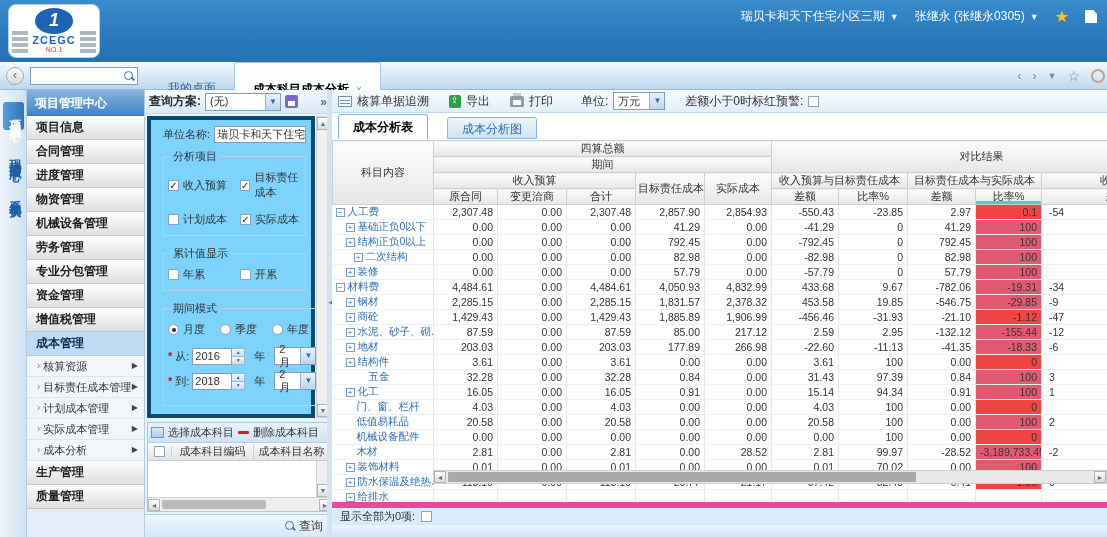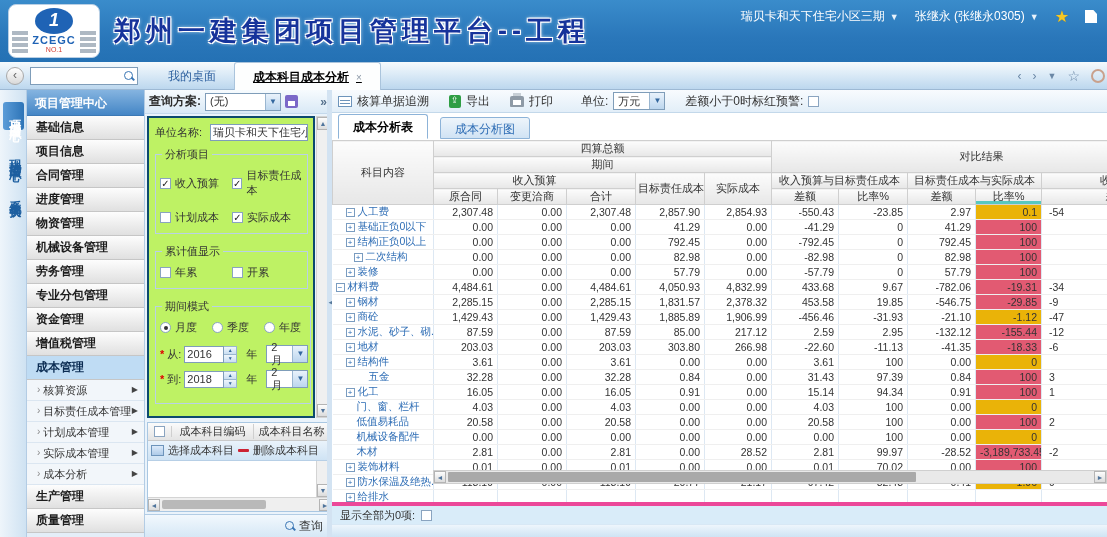--- a/index.html
+++ b/index.html
@@ -37,21 +37,21 @@
   #quick-search { position:absolute; left:30px; top:5px; width:108px; height:18px; background:#fff;
     border:1px solid #7f9db9; }
   #quick-search input { border:none; outline:none; width:88px; height:16px; font-size:11px; padding-left:3px; background:transparent; }
   .mag { position:relative; display:inline-block; width:12px; height:12px; }
   .mag::before { content:""; position:absolute; left:1px; top:1px; width:7px; height:7px;
     border:1.5px solid #3a76b5; border-radius:50%; }
   .mag::after { content:""; position:absolute; left:8px; top:8px; width:4px; height:1.5px;
     background:#3a76b5; transform:rotate(45deg); }
   #quick-search .mag { position:absolute; right:2px; top:2px; }
   #doc-tabs { position:absolute; left:150px; top:0; height:28px; display:flex; }
-  .doc-tab { height:28px; padding:0 18px; font-size:12px; line-height:28px; color:#2c5f9e; }
+  .doc-tab { height:28px; padding:12px 18px; font-size:12px; line-height:28px; color:#2c5f9e; }
   .doc-tab.active { background:#fdfefe; border:1px solid #aac4dc; border-bottom:none;
     border-radius:3px 3px 0 0; color:#000; font-weight:bold;text-decoration:underline; }
   .doc-tab .close-x { color:#8d9aa8; font-size:10px; margin-left:7px; font-weight:normal; }
   #strip-icons { position:absolute; right:14px; top:6px; display:flex; gap:11px; align-items:center;
     color:#6a87a5; font-size:12px; }
   #strip-icons .half-circle { width:14px; height:14px; border:2px solid #c9a18d; border-radius:50%;
     margin-right:-12px; }
 
   
   #rail { position:absolute; left:0; top:90px; width:27px; height:447px;
@@ -83,22 +83,22 @@
   #scheme-row .lbl { font-size:12px; font-weight:bold; color:#2b2b2b; }
   .sel { background:#fff; border:1px solid #7f9db9; height:18px; display:inline-flex; align-items:center; }
   .sel .txt { padding:0 4px; font-size:11px; }
   .sel .dd { width:15px; height:16px; margin-left:auto; background:linear-gradient(180deg,#e9f2fb,#bcd6ee);
     border-left:1px solid #9ab6d0; color:#33679e; font-size:8px; text-align:center; line-height:16px; }
   #scheme-sel { width:76px; }
   .floppy { width:13px; height:13px; background:#7b68c8; border-radius:2px; position:relative; }
   .floppy::after { content:""; position:absolute; left:3px; top:6px; width:7px; height:5px; background:#fff; }
   .dbl-chev { color:#55708c; font-weight:bold; font-size:12px; margin-left:auto; }
 
-  #form-box { position:absolute; left:2px; top:26px; width:168px; height:302px; background:#bef264;
-    border:2px solid #0c4a6e; padding:6px 5px 0 6px; }
+  #form-box { position:absolute; left:2px; top:26px; width:168px; height:302px; background:#7dd3fc;
+    border:4px solid #0c4a6e; padding:6px 5px 0 12px; }
   #form-vscroll { position:absolute; left:171px; top:26px; width:14px; height:302px; background:#f0f0f0;
     border:1px solid #d4d4d4; }
   .sb-btn { width:12px; height:13px; background:linear-gradient(180deg,#fdfdfd,#dcdcdc); border:1px solid #b4b4b4;
     color:#50759c; font-size:7px; text-align:center; line-height:12px; }
   #form-vscroll .sb-btn.bottom { position:absolute; bottom:0; }
   .form-row { display:flex; align-items:center; margin-bottom:6px; }
   .form-row .flbl { width:56px; }
   .tx-input { background:#fff; border:1px solid #7f9db9; height:17px; font-size:11px; padding:0 2px;
     white-space:nowrap; overflow:hidden; line-height:15px; }
   #unit-name { width:100px; }
@@ -156,67 +156,66 @@
   .grid-ic { width:14px; height:11px; border:1px solid #6d94bb; background:
     linear-gradient(#fff,#fff) padding-box; position:relative; background-color:#e8f1fa; }
   .grid-ic::after { content:""; position:absolute; left:1px; top:3px; width:10px; height:1px; background:#6d94bb;
     box-shadow:0 3px 0 #6d94bb; }
   .export-ic { width:12px; height:13px; background:#2f9e44; border-radius:2px; position:relative; }
   .export-ic::after { content:"⇪"; position:absolute; left:2px; top:0px; color:#fff; font-size:9px; }
   .print-ic { width:14px; height:11px; background:#8e9aa6; border-radius:2px 2px 1px 1px; position:relative; }
   .print-ic::before { content:""; position:absolute; left:3px; top:-3px; width:8px; height:3px; background:#c7cfd6; }
   .print-ic::after { content:""; position:absolute; left:3px; top:4px; width:8px; height:5px; background:#fff; }
   #unit-sel { width:52px; }
-  #main-tabs { position:absolute; left:6px; top:24px; height:25px; display:flex; align-items:flex-end; gap:12px; }
+  #main-tabs { position:absolute; left:6px; top:24px; height:25px; display:flex; align-items:flex-end; gap:19px; }
   .main-tab { height:22px; padding:0 14px; font-size:12px; line-height:22px; color:#2e6db5;
     background:linear-gradient(180deg,#eef5fb,#d0e3f4); border:1px solid #8db3d8; border-radius:3px 3px 0 0; }
   .main-tab.active { height:25px; background:#fff; color:#000; font-weight:bold; line-height:25px;
     border-bottom:1px solid #fff; }
 
   #table-wrap { position:absolute; left:0; top:50px; width:775px; height:362px; overflow:hidden; }
   #cost-table { border-collapse:collapse; table-layout:fixed; width:859px; }
   #cost-table th { background:linear-gradient(180deg,#fcfcfc,#e7e7e7); border:1px solid #cfcfcf;
     font-size:11px; font-weight:normal; color:#333; height:16px; padding:0 2px; overflow:hidden; white-space:nowrap; }
   #cost-table th.sel-col { box-shadow:inset 0 -3px 0 #57c8c0; }
   #cost-table td { height:14px; font-size:10.5px; color:#333; border-right:1px solid #dde8f3;
     border-bottom:1px solid #efefef; padding:0 4px; overflow:hidden; white-space:nowrap; }
   #cost-table td.num { text-align:right; }
   #cost-table td.partial { text-align:left; padding-left:7px; }
   #cost-table td.name-cell { padding:0 2px; }
   .rowname { color:#2e6db5; }
   .exp-ic { display:inline-block; width:9px; height:9px; border:1px solid #7a9cc0; background:#fff;
     color:#2e6db5; font-size:8px; line-height:7px; text-align:center; vertical-align:0px; margin-right:3px; }
   td.cell-red { background:#e25a72; color:#fff; }
-  td.cell-teal { background:#eab308; color:#17456b; }
+  td.cell-teal { background:#ef4444; color:#17456b; }
   #body-hscroll { position:absolute; left:101px; top:330px; width:674px; height:14px; background:#e9e9e9;
     border:1px solid #cfcfcf; display:flex; align-items:center; }
   #body-hscroll .sb-btn { height:12px; }
   #body-hscroll .thumb { width:468px; height:10px; background:#a9a9a9; margin-left:2px; border-radius:1px; }
   #body-hscroll .sb-btn.right { margin-left:auto; }
   #main-bottom { position:absolute; left:0; top:412px; width:775px; height:22px; background:#d9ecf9;
-    border-top:4px solid #ec4899; display:flex; align-items:center; gap:6px; padding-left:8px;
+    border-top:6px solid #ec4899; display:flex; align-items:center; gap:6px; padding-left:8px;
     font-size:11px; color:#333; }
   #main-footer { position:absolute; left:0; top:434px; width:775px; height:13px;
     background:linear-gradient(180deg,#eef6fc,#cfe4f4); border-top:1px solid #d8e8f5; }
   .white-doc { width:12px; height:13px; background:#fff; clip-path:polygon(0 0,70% 0,100% 30%,100% 100%,0 100%); }
 </style>
 </head>
 <body>
 
 <div id="stage">
 
   <div id="banner">
     <div id="logo">
       <div class="brick l"></div>
       <div class="brick r"></div>
       <div class="oval">1</div>
       <div class="zc">ZCEGC</div>
       <div class="no">NO.1</div>
     </div>
-    <div id="app-title">郑州一建集团项目管理平台--工程</div>
     <div id="banner-right">
       <span>
         <span>瑞贝卡和天下住宅小区三期</span><span class="dd-caret">▼</span>
       </span>
       <span>
         <span>张继永 (张继永0305)</span><span class="dd-caret">▼</span>
       </span>
       <span class="star-glyph">★</span>
       <span class="white-doc"></span>
     </div>
@@ -247,21 +246,20 @@
 
   <div id="rail">
       <div class="rail-item active">项目管理中心</div>
       <div class="rail-item">现场管理中心</div>
       <div class="rail-item">系统切换</div>
     </div>
 
   <div id="sidebar">
     <div id="sidebar-header">项目管理中心</div>
     <div id="sidebar-items">
-        <div class="side-top">基础信息</div>
         <div class="side-top">项目信息</div>
         <div class="side-top">合同管理</div>
         <div class="side-top">进度管理</div>
         <div class="side-top">物资管理</div>
         <div class="side-top">机械设备管理</div>
         <div class="side-top">劳务管理</div>
         <div class="side-top">专业分包管理</div>
         <div class="side-top">资金管理</div>
         <div class="side-top">增值税管理</div>
         <div class="side-top active">成本管理</div>
@@ -394,34 +392,34 @@
           </span>
         </div>
       </fieldset>
     </div>
     <div id="form-vscroll">
       <div class="sb-btn">▲</div>
       <div class="sb-btn bottom">▼</div>
     </div>
 
     <div id="subject-box">
-      <div id="subject-head">
-        <span class="chcol">
-            <span class="cb">
-              <span class="box"></span>
-            </span>
-          </span>
-        <span class="c1">成本科目编码</span>
-        <span class="c2">成本科目名称</span>
-      </div>
       <div id="subject-toolbar">
         <span class="pick-ic"></span>
         <span>选择成本科目</span>
         <span class="minus-ic"></span>
         <span>删除成本科目</span>
+      </div>
+      <div id="subject-head">
+        <span class="chcol">
+            <span class="cb">
+              <span class="box"></span>
+            </span>
+          </span>
+        <span class="c1">成本科目编码</span>
+        <span class="c2">成本科目名称</span>
       </div>
       <div id="subject-vscroll">
         <div class="sb-btn" style="position:absolute;bottom:0;">▼</div>
       </div>
       <div id="subject-hscroll">
         <div class="sb-btn">◄</div>
         <div class="thumb"></div>
         <div class="sb-btn right">►</div>
       </div>
     </div>
@@ -506,21 +504,21 @@
             <th>合计</th>
             <th>差额</th>
             <th>比率%</th>
             <th>差额</th>
             <th class="sel-col">比率%</th>
             <th>差额</th>
           </tr>
         </thead>
         <tbody id="cost-tbody">
             <tr>
-              <td class="name-cell" style="padding-left: 13px; font-family: Liberation Mono, monospace;"><span class="exp-ic">−</span><span class="rowname">人工费</span></td>
+              <td class="name-cell" style="padding-left: 3px; font-family: Liberation Mono, monospace;"><span class="exp-ic">−</span><span class="rowname">人工费</span></td>
               <td class="num">2,307.48</td>
               <td class="num">0.00</td>
               <td class="num">2,307.48</td>
               <td class="num">2,857.90</td>
               <td class="num">2,854.93</td>
               <td class="num">-550.43</td>
               <td class="num">-23.85</td>
               <td class="num">2.97</td>
               <td class="num cell-teal">0.1</td>
               <td class="partial">-54</td>
@@ -627,21 +625,21 @@
               <td class="num">2.95</td>
               <td class="num">-132.12</td>
               <td class="num cell-red">-155.44</td>
               <td class="partial">-12</td>
             </tr>
             <tr>
               <td class="name-cell" style="padding-left: 13px;"><span class="exp-ic">+</span><span class="rowname">地材</span></td>
               <td class="num">203.03</td>
               <td class="num">0.00</td>
               <td class="num">203.03</td>
-              <td class="num">303.80</td>
+              <td class="num">177.89</td>
               <td class="num">266.98</td>
               <td class="num">-22.60</td>
               <td class="num">-11.13</td>
               <td class="num">-41.35</td>
               <td class="num cell-red">-18.33</td>
               <td class="partial">-6</td>
             </tr>
             <tr>
               <td class="name-cell" style="padding-left: 13px;"><span class="exp-ic">+</span><span class="rowname">结构件</span></td>
               <td class="num">3.61</td>

